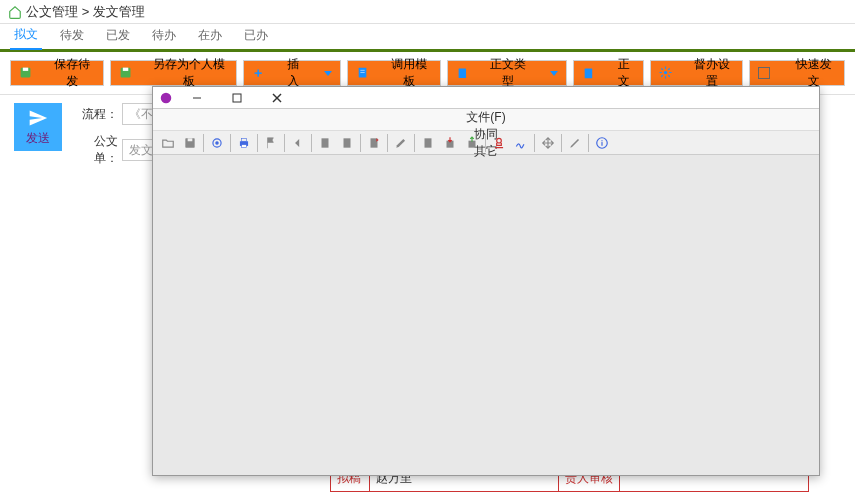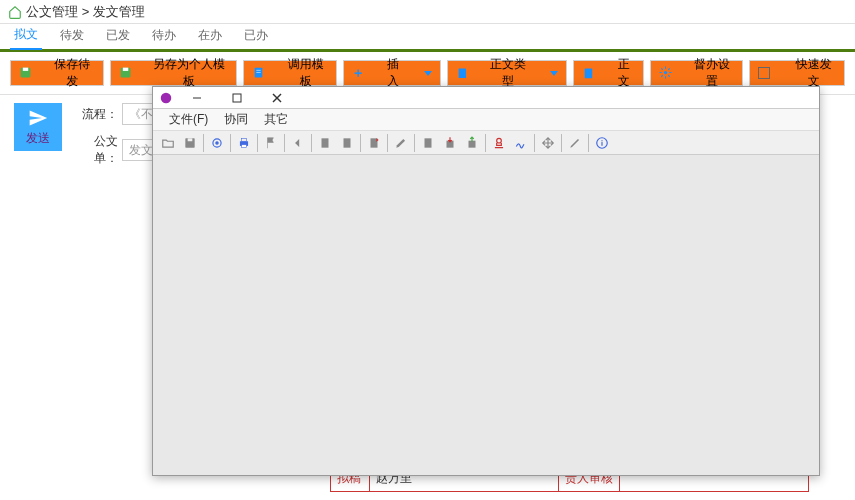--- a/index.html
+++ b/index.html
@@ -20,21 +20,21 @@
 .send-btn svg { width: 20px; height: 20px; margin-bottom: 2px; }
 .form-rows { flex: 1; }
 .form-row { display: flex; align-items: center; margin-bottom: 8px; }
 .form-label { width: 48px; color: #333; font-size: 12px; text-align: right; padding-right: 4px; }
 .form-input { border: 1px solid #ccc; padding: 3px 6px; font-size: 12px; height: 22px; color: #999; }
 .modal { position: absolute; left: 152px; top: 86px; width: 668px; height: 390px; background: #f0f0f0; border: 1px solid #999; box-shadow: 0 2px 10px rgba(0,0,0,0.3); }
 .modal-titlebar { height: 22px; display: flex; align-items: center; padding: 0 6px; background: #fff; border-bottom: 1px solid #ccc; }
 .modal-titlebar .app-icon { width: 14px; height: 14px; margin-right: 4px; }
 .modal-titlebar .title { flex: 1; font-size: 12px; }
 .win-btn { width: 40px; height: 20px; display: flex; align-items: center; justify-content: center; cursor: pointer; }
-.modal-menu { height: 22px; display: flex; align-items: center; padding: 0 16px; gap: 16px; background: #f8f8f8; border-bottom: 1px solid #ddd; font-size: 12px; }
+.modal-menu { height: 22px; display: flex; align-items: center; padding: 0 6px; background: #f8f8f8; border-bottom: 1px solid #ddd; font-size: 12px; flex-direction: column; }
 .modal-menu span { cursor: pointer; }
 .modal-iconbar { height: 24px; display: flex; align-items: center; padding: 0 4px; background: #f0f0f0; border-bottom: 1px solid #ccc; }
 .ibtn { width: 20px; height: 20px; display: flex; align-items: center; justify-content: center; cursor: pointer; margin: 0 1px; }
 .ibtn svg { width: 14px; height: 14px; }
 .isep { width: 1px; height: 18px; background: #bbb; margin: 0 2px; }
 .modal-body { flex: 1; background: #e8e8e8; height: calc(100% - 68px); }
 .bg-table { position: absolute; bottom: 8px; left: 330px; display: flex; font-size: 12px; }
 .bg-cell { border: 1px solid #c33; padding: 4px 6px; color: #c33; margin-right: -1px; min-width: 40px; }
 .bg-cell.black { color: #333; border-color: #c33; }
 </style>
@@ -75,37 +75,37 @@
     <span class="ic">
         <svg viewBox="0 0 24 24" fill="#4caf50">
           <rect x="3" y="3" width="18" height="18" rx="2"></rect>
           <rect x="7" y="3" width="10" height="6" fill="#fff"></rect>
         </svg>
       </span>
     <span>另存为个人模板</span>
   </button>
   <button class="tbtn">
     <span class="ic">
+        <svg viewBox="0 0 24 24" stroke="#1890ff" stroke-width="3">
+          <line x1="12" y1="5" x2="12" y2="19"></line>
+          <line x1="5" y1="12" x2="19" y2="12"></line>
+        </svg>
+      </span>
+    <span>插入</span>
+    <span class="caret-down"></span>
+  </button>
+  <button class="tbtn">
+    <span class="ic">
         <svg viewBox="0 0 24 24" fill="#1890ff">
           <rect x="5" y="3" width="14" height="18" rx="1"></rect>
           <line x1="8" y1="8" x2="16" y2="8" stroke="#fff"></line>
           <line x1="8" y1="12" x2="16" y2="12" stroke="#fff"></line>
         </svg>
       </span>
     <span>调用模板</span>
-  </button>
-  <button class="tbtn">
-    <span class="ic">
-        <svg viewBox="0 0 24 24" stroke="#1890ff" stroke-width="3">
-          <line x1="12" y1="5" x2="12" y2="19"></line>
-          <line x1="5" y1="12" x2="19" y2="12"></line>
-        </svg>
-      </span>
-    <span>插入</span>
-    <span class="caret-down"></span>
   </button>
   <button class="tbtn">
     <span class="ic">
         <svg viewBox="0 0 24 24" fill="#1890ff">
           <rect x="5" y="3" width="14" height="18" rx="1"></rect>
         </svg>
       </span>
     <span>正文类型</span>
     <span class="caret-down"></span>
   </button>

